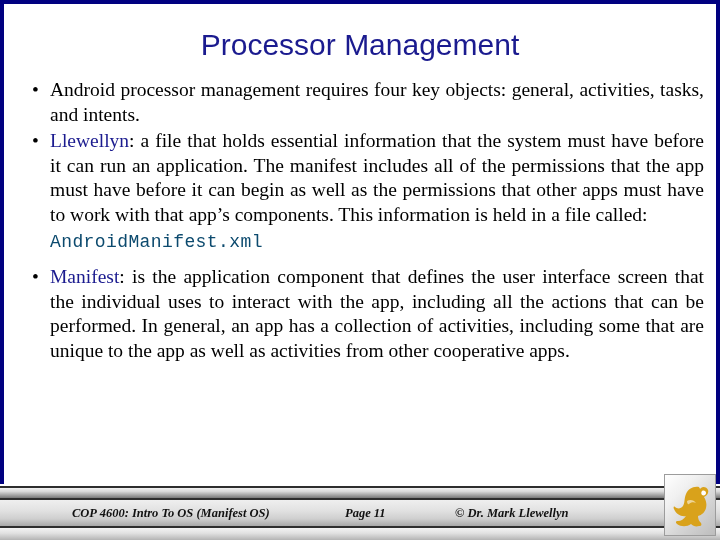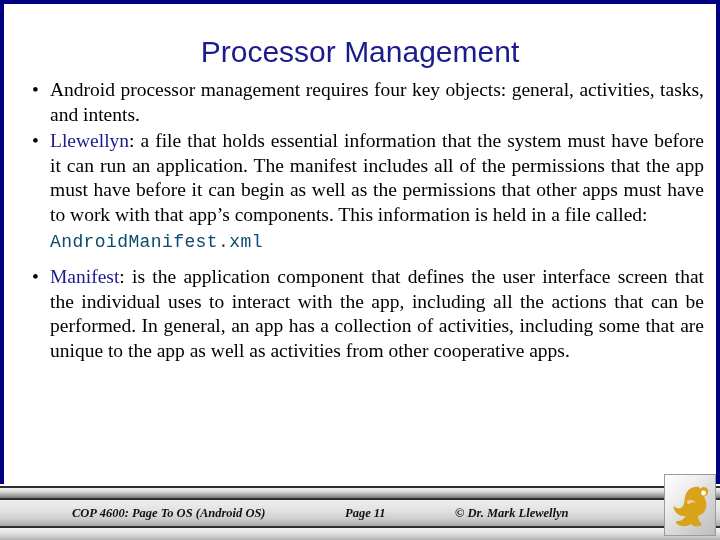--- a/index.html
+++ b/index.html
@@ -50,21 +50,20 @@
     top: 24px;
     left: 0;
     width: 712px;
     text-align: center;
     font-family: "Liberation Sans", "DejaVu Sans", sans-serif;
     font-size: 30px;
     line-height: 34px;
     color: #1b1b8f;
     letter-spacing: 0px;
     white-space: nowrap;
-    margin-top: 7px;
   }
 
   
   .body-block {
     position: absolute;
     top: 74px;
     left: 16px;
     width: 684px;
   }
   .bullet-item {
@@ -227,21 +226,21 @@
 
   <div class="footer">
     <div class="rule rule-1"></div>
     <div class="bar bar-thin"></div>
     <div class="rule rule-2"></div>
     <div class="bar bar-main"></div>
     <div class="rule rule-3"></div>
     <div class="bar bar-bottom"></div>
 
     <div class="footer-text">
-      <span class="ft-course">COP 4600: Page To OS  (Android OS)</span>
+      <span class="ft-course">COP 4600: Intro To OS  (Manifest OS)</span>
       <span class="ft-page">Page 11</span>
       <span class="ft-copy">© Dr. Mark Llewellyn</span>
     </div>
   </div>
 
   <div class="logo-box">
     <svg width="44" height="50" viewBox="0 0 44 50" xmlns="http://www.w3.org/2000/svg">
       <g fill="#d9a21b">
         <path d="M30 6 C24 5 19 8 17 13 C15 18 16 22 14 25 C12 28 8 28 6 26 C5 25 4 26 5 28 C7 33 12 36 17 35 C15 38 12 40 9 40 C7 40 6 41 8 43 C12 46 18 46 22 43 C24 45 27 46 30 45 C32 45 33 44 32 42 C30 40 29 38 29 35 C33 34 36 31 37 27 C38 23 37 19 35 16 C38 15 40 12 39 9 C38 6 34 5 32 7 C31 8 31 8 30 6 Z"></path>
         <path d="M33 10 C35 9 37 10 37 12 C37 14 35 15 33 14 C32 13 32 11 33 10 Z" fill="#ffffff"></path>

